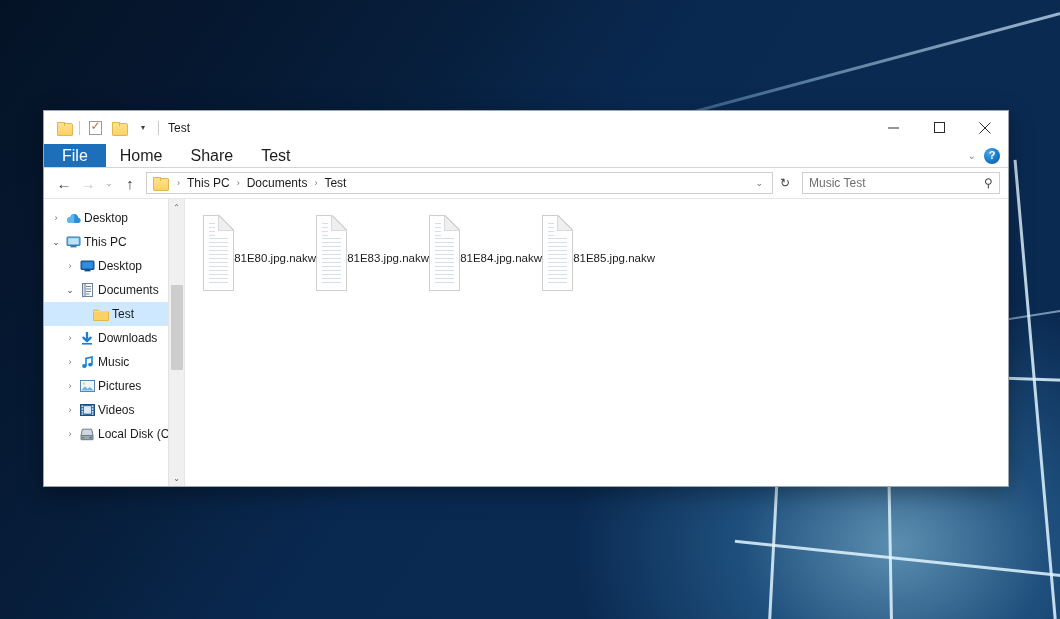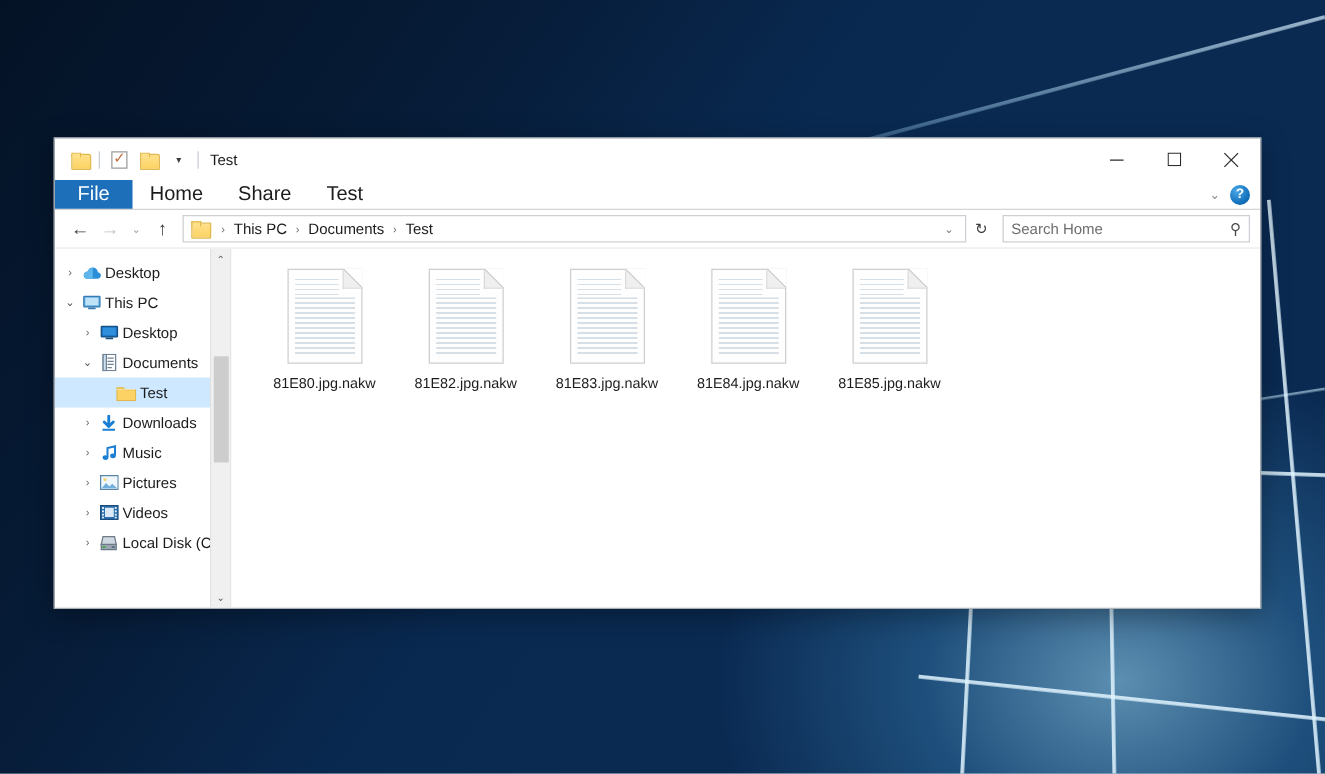--- a/index.html
+++ b/index.html
@@ -178,21 +178,21 @@
   .sb-track { flex: 1; width: 16px; position: relative; }
   .sb-thumb { position: absolute; left: 2px; width: 12px; background: #cdcdcd; border-radius: 1px; }
 
   .content {
     flex: 1; background: #fff; position: relative; overflow: hidden;
     border-left: 1px solid #e6e6e6;
     padding: 14px 0 0 18px;
   }
   .filegrid { display: flex; flex-wrap: wrap; gap: 0; }
   .fileitem {
-    width: 113px; display: flex; flex-direction: column; align-items: center;
+    width: 113px; display: flex; flex-direction: row; align-items: center;
     padding-top: 2px;
   }
   .file-ico {
     width: 60px; height: 76px; background: #fefefe;
     border: 1px solid #cfcfcf; position: relative;
     box-shadow: 0 0 0 .5px rgba(0,0,0,.02);
   }
   .file-ico::before {
     content: ""; position: absolute; right: -1px; top: -1px;
     border-width: 0 15px 15px 0; border-style: solid;
@@ -310,21 +310,21 @@
         <span class="crumb-sep">›</span>
         <span class="crumb">Documents</span>
         <span class="crumb-sep">›</span>
         <span class="crumb">Test</span>
         <span class="addr-spacer"></span>
         <span class="addr-caret">⌄</span>
       </div>
       <div class="refresh-btn">↻</div>
 
       <div class="searchbox">
-        <span class="search-ph">Search Home</span>
+        <span class="search-ph">Music Test</span>
         <span class="search-ico">⚲</span>
       </div>
     </div>
 
     <div class="bodyrow">
 
       <div class="sidebar">
         <div id="tree">
             <div class="tree-item" style="padding-left: 4px;">
               <span class="twisty">›</span>
@@ -465,27 +465,20 @@
                 <div class="rules indent"></div>
                 <div class="rules" style="top: 22px;"></div>
               </div>
               <div class="file-name">81E80.jpg.nakw</div>
             </div>
             <div class="fileitem">
               <div class="file-ico">
                 <div class="rules indent"></div>
                 <div class="rules" style="top: 22px;"></div>
               </div>
-              <div class="file-name">81E82.jpg.nakw</div>
-            </div>
-            <div class="fileitem">
-              <div class="file-ico">
-                <div class="rules indent"></div>
-                <div class="rules" style="top: 22px;"></div>
-              </div>
               <div class="file-name">81E83.jpg.nakw</div>
             </div>
             <div class="fileitem">
               <div class="file-ico">
                 <div class="rules indent"></div>
                 <div class="rules" style="top: 22px;"></div>
               </div>
               <div class="file-name">81E84.jpg.nakw</div>
             </div>
             <div class="fileitem">

